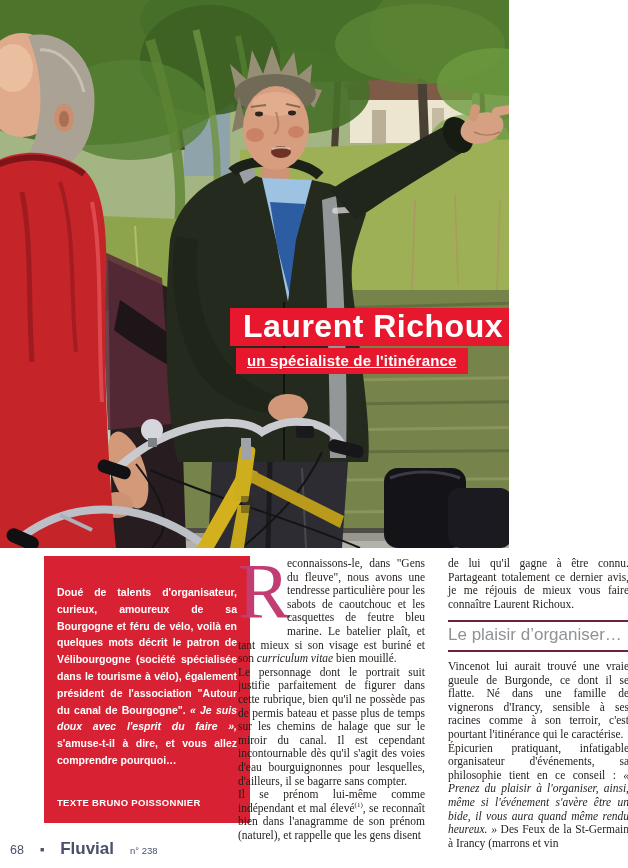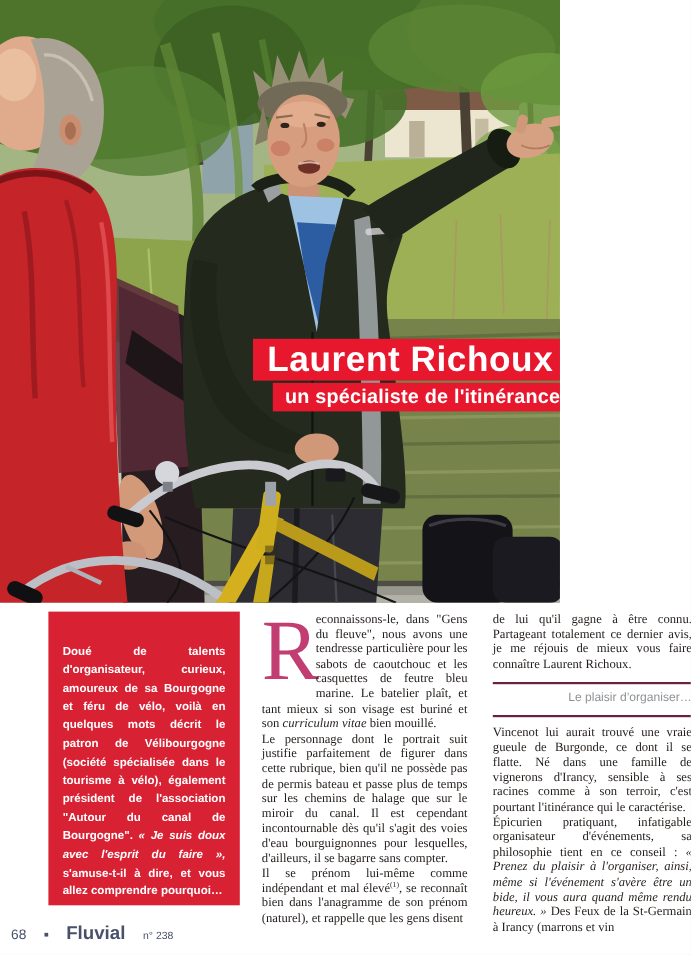--- a/index.html
+++ b/index.html
@@ -8,44 +8,44 @@
   .page { position:absolute; inset:0; width:628px; height:868px; background:#fff; }
 
   
   .photo { position:absolute; left:0; top:0; width:509px; height:548px; overflow:hidden; }
   .photo svg { display:block; width:628px; height:548px; }
 
   .banner { position:absolute; background:var(--banner-red); color:#fff;
             font-family:"Liberation Sans", sans-serif; font-weight:bold; white-space:nowrap; }
   .banner1 { left:230px; top:308px; height:38px; font-size:32px; line-height:37px;
              padding:0 13px; letter-spacing:.5px; }
-  .banner2 { left:248px; top:348px; height:26px; font-size:18px; line-height:25px;
-             padding:0 11px; letter-spacing:.2px; }
-
-  
-  .intro-box { position:absolute; left:44px; top:556px; width:174px; height:267px;
+  .banner2 { left:236px; top:348px; height:26px; font-size:15px; line-height:25px;
+             padding:0 11px; letter-spacing:.2px;text-decoration:underline; }
+
+  
+  .intro-box { position:absolute; left:44px; top:556px; width:206px; height:267px;
                background:var(--box-red); color:#fff;
                font-family:"Liberation Sans", sans-serif; font-weight:bold;
                padding:28px 13px 0 13px; }
   .intro-box .lead { font-size:10.5px; line-height:1.6; text-align:justify; }
   .intro-box .byline { margin-top:28px; font-size:9.5px; letter-spacing:.3px; }
 
   
   .col { position:absolute; top:557px; color:var(--body-text);
          font-size:11.5px; line-height:13.6px; text-align:justify; }
   .col p { margin:0; }
   .col1 { left:238px; width:187px; }
   .col2 { left:448px; width:181px; }
   .dropcap { float:left; font-size:78px; line-height:64px; height:66px; width:44px;
              color:var(--dropcap-pink); margin:2px 5px 0 0; font-weight:normal; }
   sup { font-size:7px; vertical-align:super; line-height:0; }
   .section-heading { margin:9px 0 8px; }
   .rule { height:2px; background:var(--rule-maroon); }
-  .heading-text { text-align:right; color:var(--heading-gray);
-                  font-family:"Liberation Sans", sans-serif; font-size:11px;
+  .heading-text { text-align:left; color:var(--heading-gray);
+                  font-family:"Liberation Sans", sans-serif; font-size:17px;
                   padding:6px 0 8px; }
 
   
   .footer { position:absolute; left:10px; top:839px; color:var(--footer-blue);
             font-family:"Liberation Sans", sans-serif; display:flex; align-items:baseline; gap:16px; }
   .footer .num { font-size:12.5px; }
   .footer .sq  { font-size:7px; position:relative; top:-2px; }
   .footer .mag { font-weight:bold; font-size:17px; }
   .footer .iss { font-size:9.5px; }
 </style>

